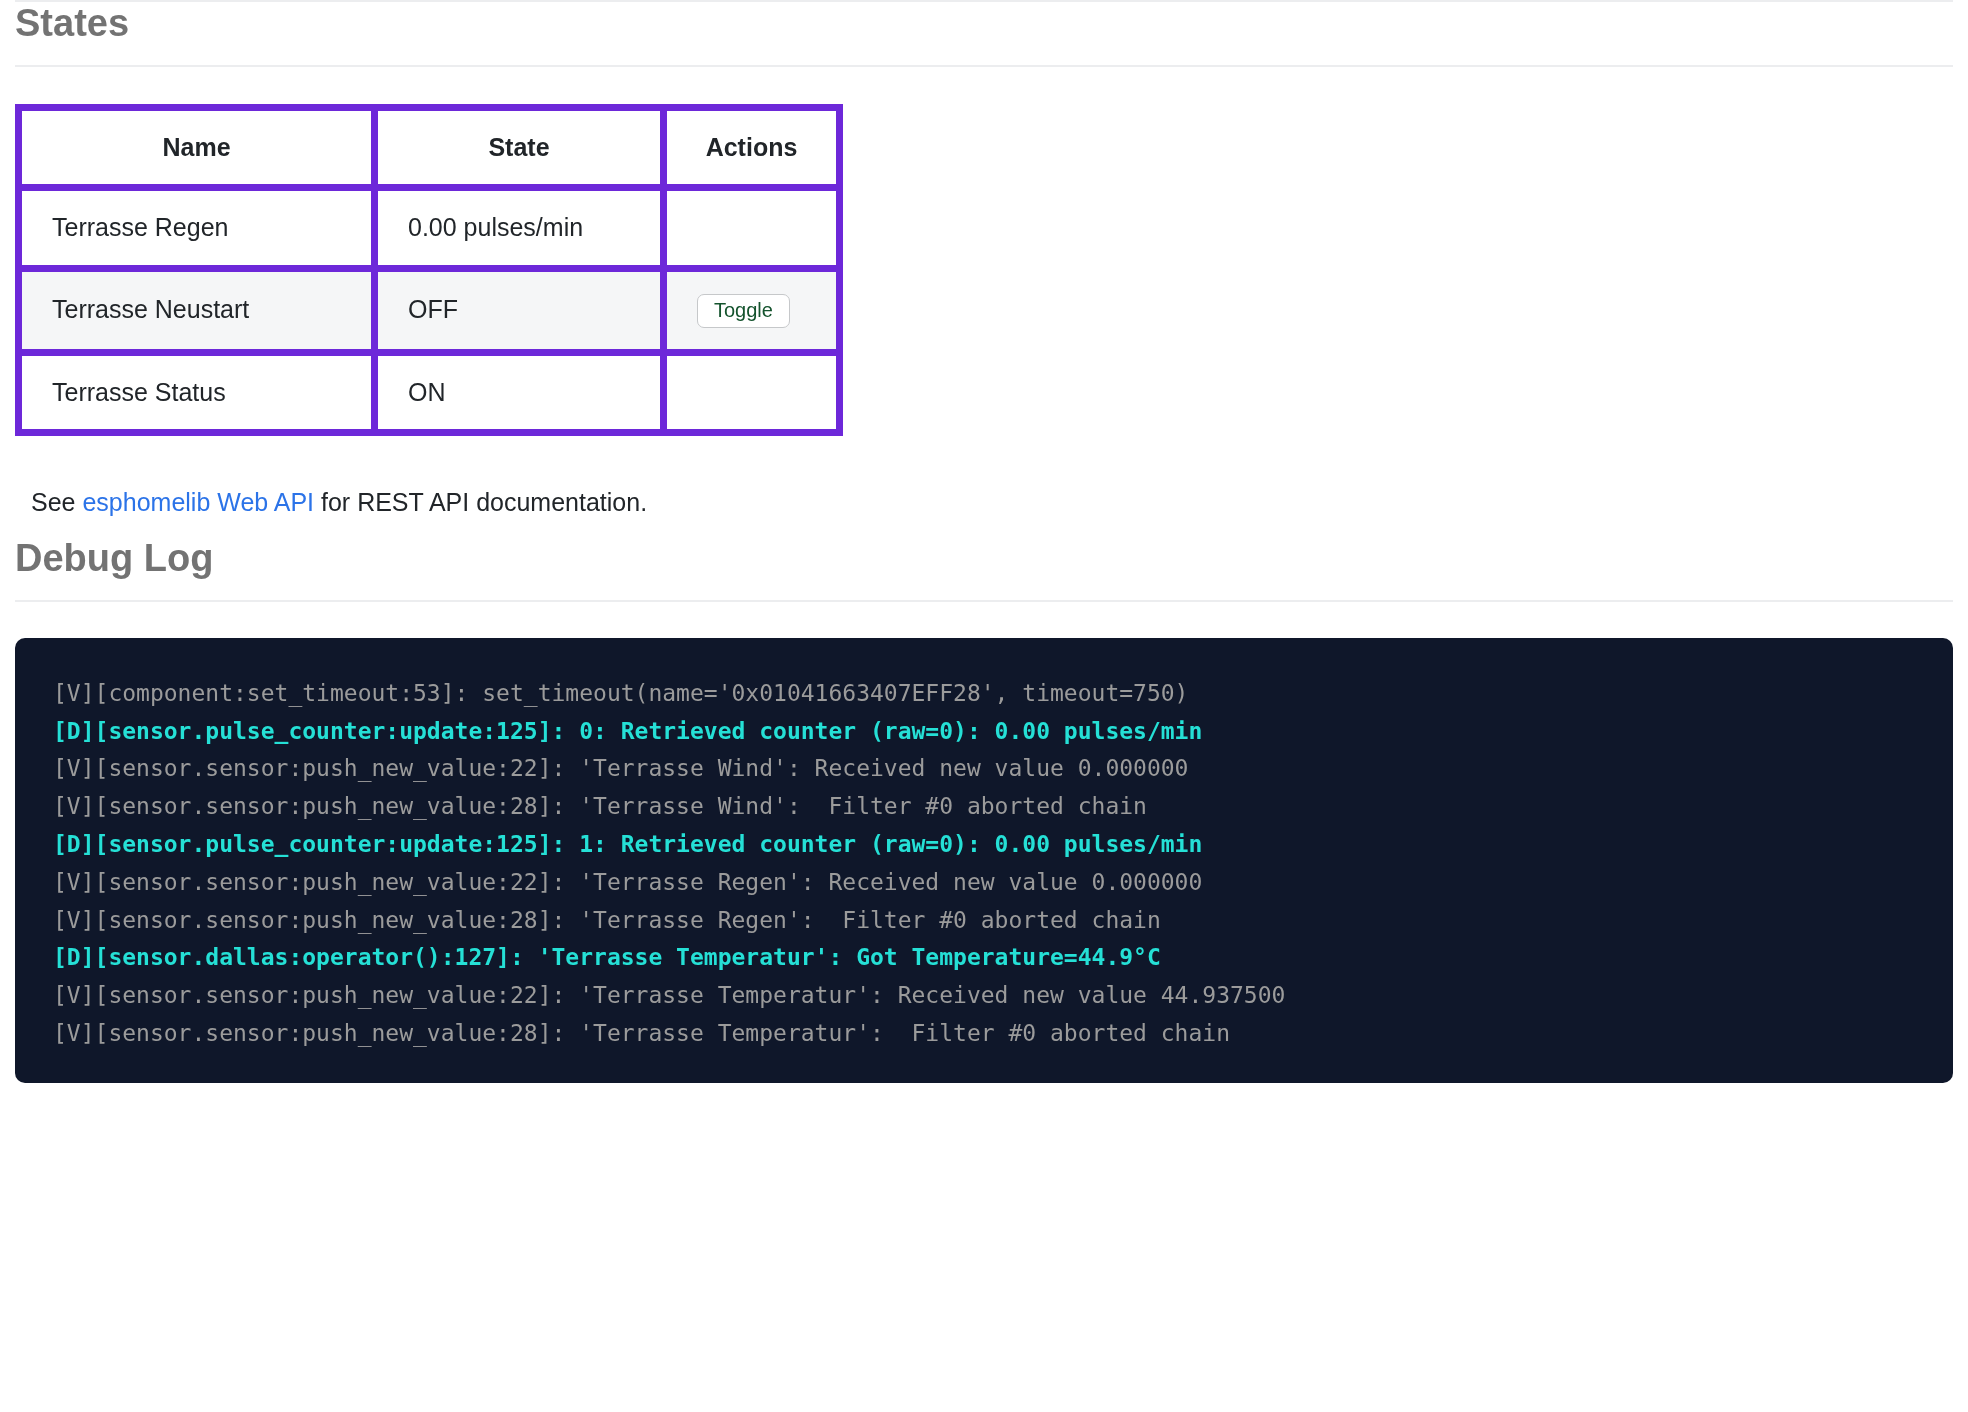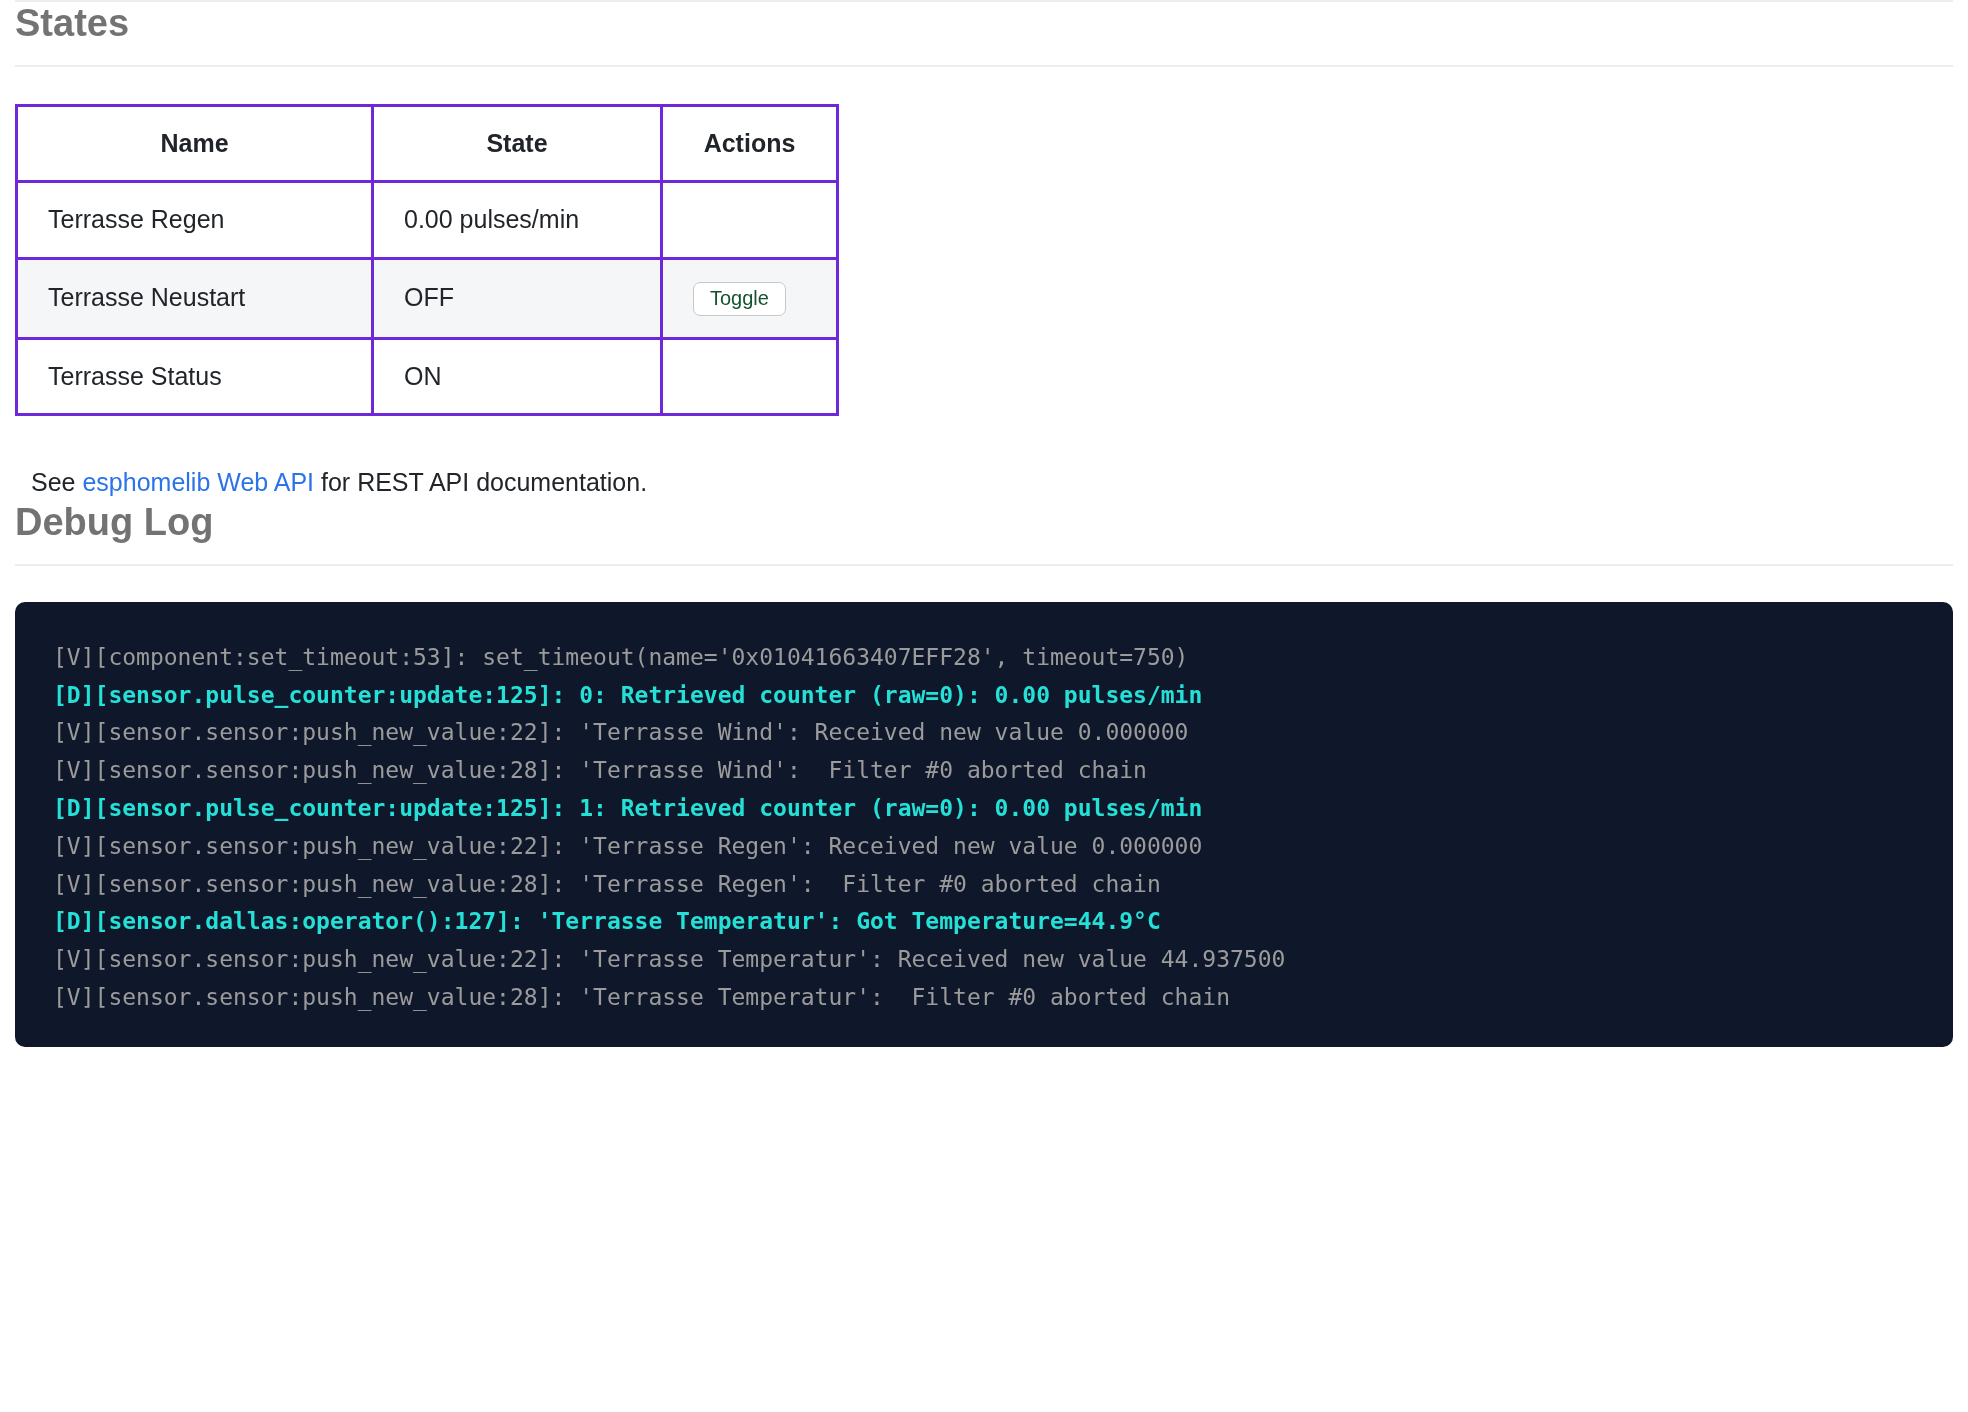--- a/index.html
+++ b/index.html
@@ -32,21 +32,21 @@
     border-top: 2px solid #ecedef;
     margin: 0;
   }
 
   table.states-table {
     border-collapse: collapse;
     margin-top: 37px;
     font-size: 25px;
   }
   .states-table th, .states-table td {
-    border: 3px solid #6d28d9;
+    border: 7px solid #6d28d9;
     padding: 21px 30px;
     line-height: 1.25;
     white-space: nowrap;
   }
   .states-table th {
     text-align: center;
     font-weight: bold;
   }
   .col-name    { width: 356px; }
   .col-state   { width: 289px; }
@@ -70,21 +70,21 @@
     font-size: 25px;
     margin: 52px 0 0 16px;
     color: #212529;
   }
   a.api-link {
     color: #2b73e8;
     text-decoration: none;
     cursor: pointer;
   }
 
-  .debug-wrap { margin-top: 4px; }
+  .debug-wrap { margin-top: 20px; }
   pre.debug-log {
     background: #0f172a;
     border-radius: 10px;
     margin: 36px 0 0 0;
     padding: 37px 0 30px 38px;
     overflow: hidden;
   }
   .log-line {
     font-family: "DejaVu Sans Mono", "Liberation Mono", monospace;
     font-size: 23px;

